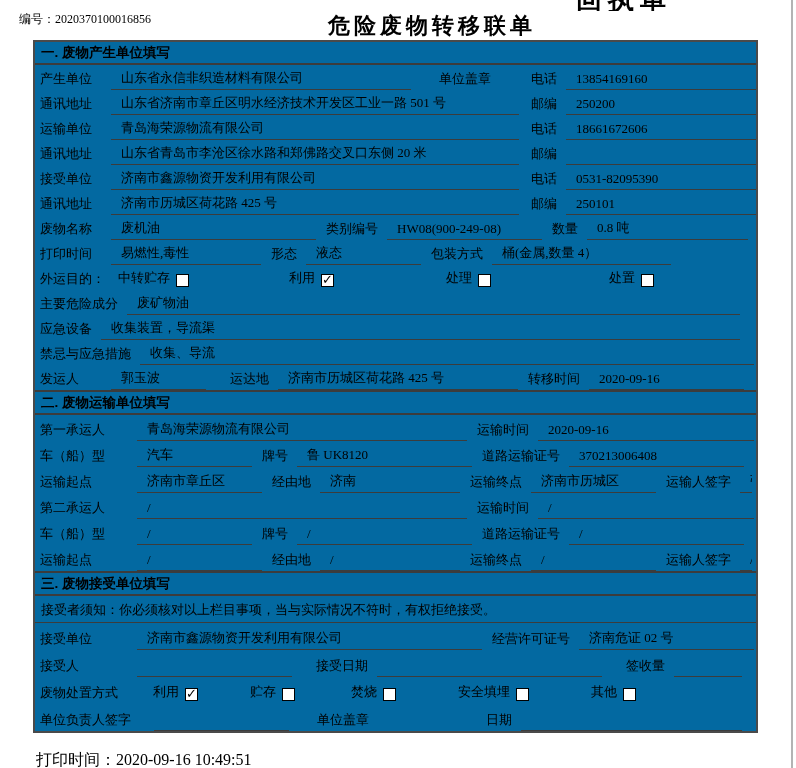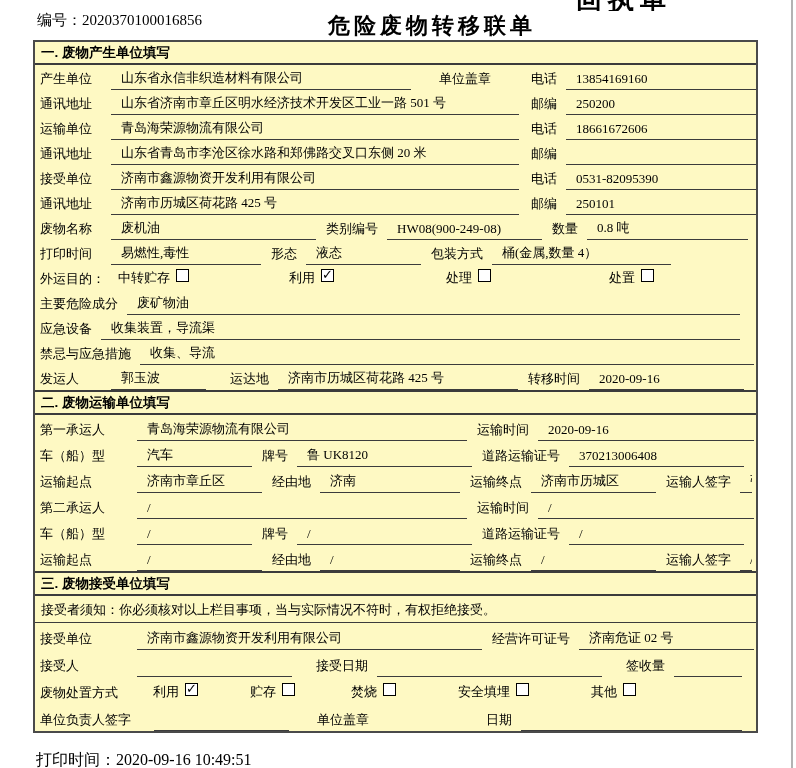--- a/index.html
+++ b/index.html
@@ -9,25 +9,25 @@
     font-family:"Liberation Serif","DejaVu Serif",serif;
     font-size:13px;
   }
   
   .page-edge{position:absolute;top:0;bottom:0;right:3px;width:2px;background:#b3b3b3}
   
   .corner-frag{position:absolute;top:0;left:576px;width:120px;height:11px;overflow:hidden}
   .corner-frag span{display:block;margin-top:-17px;font-family:"Liberation Sans","DejaVu Sans",sans-serif;
     font-weight:bold;font-size:26px;letter-spacing:6px;white-space:nowrap}
   
-  .serial{position:absolute;left:37px;top:11px;font-size:15px;white-space:nowrap}
+  .serial{position:absolute;left:19px;top:11px;font-size:12px;white-space:nowrap}
   .doc-title{position:absolute;left:328px;top:11px;font-family:"Liberation Sans","DejaVu Sans",sans-serif;
     font-weight:bold;font-size:22px;letter-spacing:4px;white-space:nowrap}
   
-  .form{position:absolute;left:33px;top:40px;width:725px;border:2px solid #4a4a4a;background:#fef9c3;box-sizing:border-box}
+  .form{position:absolute;left:33px;top:40px;width:725px;border:2px solid #4a4a4a;background:#0369a1;box-sizing:border-box}
   .sec-header{font-family:"Liberation Sans","DejaVu Sans",sans-serif;font-weight:bold;font-size:13.5px;
     padding:3px 0 2px 6px;border-bottom:2px solid #3c3c3c;line-height:16px}
   .sec-header.mid{border-top:2px solid #3c3c3c}
   .notice{padding:5px 0 4px 6px;border-bottom:1.5px solid #3c3c3c;line-height:17px;white-space:nowrap}
   .row{display:flex;align-items:flex-end;padding-left:5px;box-sizing:border-box}
   .s1 .row{height:25px}
   .s2 .row{height:26px}
   .s3 .row{height:27px}
   .lbl{white-space:nowrap;padding-bottom:2px;margin-right:9px}
   .c1{min-width:62px}
@@ -39,21 +39,21 @@
      box-sizing:border-box;overflow:hidden;margin-right:10px}
   .grow{flex:1;margin-right:8px}
   .sp{flex:1}
   .w95{width:95px}.w115{width:115px}.w125{width:125px}.w135{width:135px}
   .w140{width:140px}.w150{width:150px}.w155{width:155px}.w175{width:175px}.w190{width:190px;margin-right:0}
   .w205{width:205px}.w225{width:225px}.w240{width:240px}.w300{width:300px}
   .w330{width:330px}.w345{width:345px}
   .mr2{margin-right:2px}.mr4{margin-right:4px}.mr12{margin-right:12px}.mr14{margin-right:14px}
   .mr16{margin-right:16px}.mr85{margin-right:85px}
   
-  .cbitem{display:flex;align-items:flex-start;white-space:nowrap;padding-bottom:3px}
+  .cbitem{display:flex;align-items:flex-end;white-space:nowrap;padding-bottom:3px}
   .cblabel{margin-right:6px}
   .cb{display:inline-block;width:11px;height:11px;border:1.5px solid #000;position:relative;box-sizing:content-box;background:#fff}
   .cb.checked::after{content:"\2713";position:absolute;left:0px;top:-3px;font-size:13px;font-weight:bold;
     font-family:"DejaVu Sans",sans-serif}
   .cb-ml8{margin-left:4px}.cb-ml100{margin-left:100px}.cb-ml110{margin-left:112px}.cb-ml115{margin-left:118px}
   .cb-ml30{margin-left:26px}.cb-ml55{margin-left:52px}.cb-ml60{margin-left:56px}.cb-ml65{margin-left:62px}
   
   .print-time{position:absolute;left:36px;top:750px;font-size:16px;white-space:nowrap}
 </style>
 </head>

